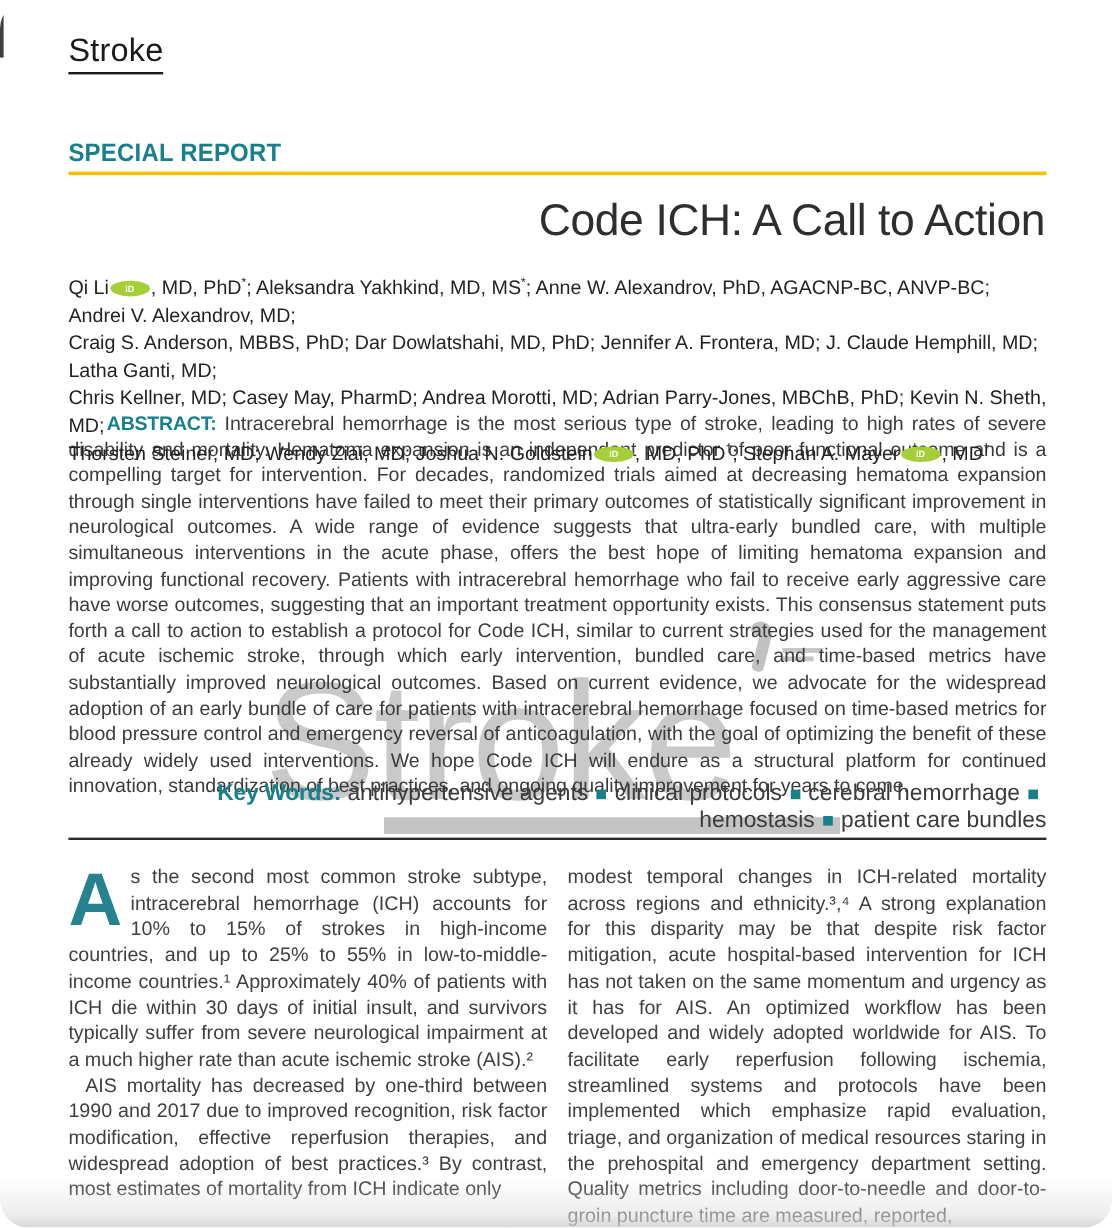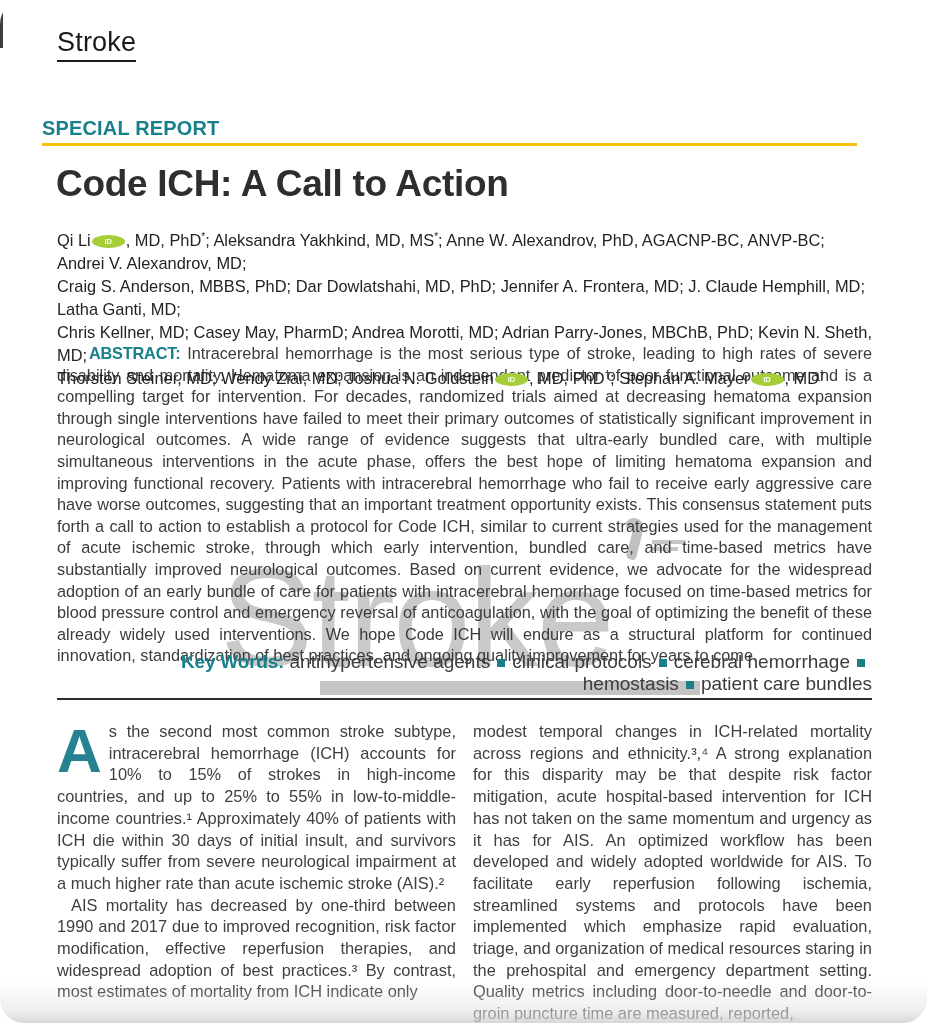--- a/index.html
+++ b/index.html
@@ -19,30 +19,30 @@
   }
   
   .edge-bar{position:absolute;left:0;top:10px;width:3px;height:38px;background:#3E3E3E;z-index:3;}
   
   .journal-name{
     position:absolute;left:57px;top:27px;font-size:27px;color:#1A1A1A;
     border-bottom:2px solid #1A1A1A;padding-bottom:2px;letter-spacing:0.2px;z-index:3;
   }
   
   .section-banner{
-    position:absolute;left:42px;top:116px;width:815px;z-index:3;
+    position:absolute;left:57px;top:116px;width:815px;z-index:3;
     border-bottom:3px solid var(--gold);padding-bottom:3px;
   }
   .section-banner .label{
     font-size:21px;font-weight:700;color:var(--teal);letter-spacing:0.2px;
     transform:scaleX(0.95);transform-origin:left;display:inline-block;
   }
   .article-title{
     position:absolute;left:56px;top:163px;width:815px;z-index:3;
-    font-size:37px;font-weight:700;color:#2E2E2E;letter-spacing:-0.3px;
+    font-size:37px;font-weight:400;color:#2E2E2E;letter-spacing:-0.3px;text-align:right;
   }
   
   .authors{
     position:absolute;left:57px;top:229px;width:818px;z-index:3;
     font-size:16.4px;line-height:23px;color:#232323;
   }
   .authors sup{font-size:10px;line-height:0;}
   .orcid{
     display:inline-block;width:33px;height:13px;border-radius:50%;
     background:var(--orcid-green);color:#fff;font-size:7.5px;font-weight:700;

